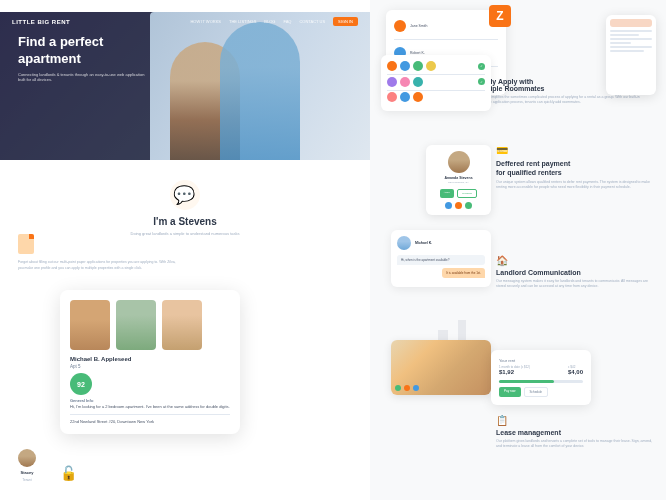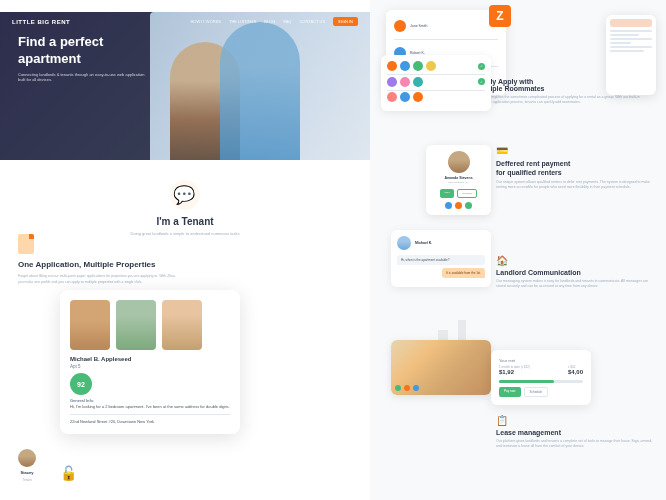--- a/index.html
+++ b/index.html
@@ -743,30 +743,26 @@
       <span>apartment</span>
     </div>
     <div class="hero-subtitle">Connecting landlords &amp; tenants through an easy-to-use web application built for all devices.</div>
   </div>
 </div>
 
 <div class="tenant-section">
   <div class="tenant-icon">
     <span class="chat-bubble-icon">💬</span>
   </div>
-  <div class="tenant-title">I'm a Tenant</div>
+  <div class="tenant-title">I'm a Stevens</div>
   <div class="tenant-desc">Doing great landlords a simple to understand numerous tasks</div>
 </div>
 
 <div class="one-app-section">
   <div class="section-icon section-icon-doc"></div>
-  <div class="section-title">
-    <span>One Application,
-Multiple Properties</span>
-  </div>
   <div class="section-desc">Forget about filling out our multi-point paper applications for properties you are applying to. With Zilva, you make one profile and you can apply to multiple properties with a single click.</div>
 </div>
 
 <div class="app-card">
   <div class="app-card-header">
     <div class="app-photo"></div>
     <div class="app-photo2"></div>
     <div class="app-photo3"></div>
   </div>
   <div class="app-name">Michael B. Appleseed</div>

